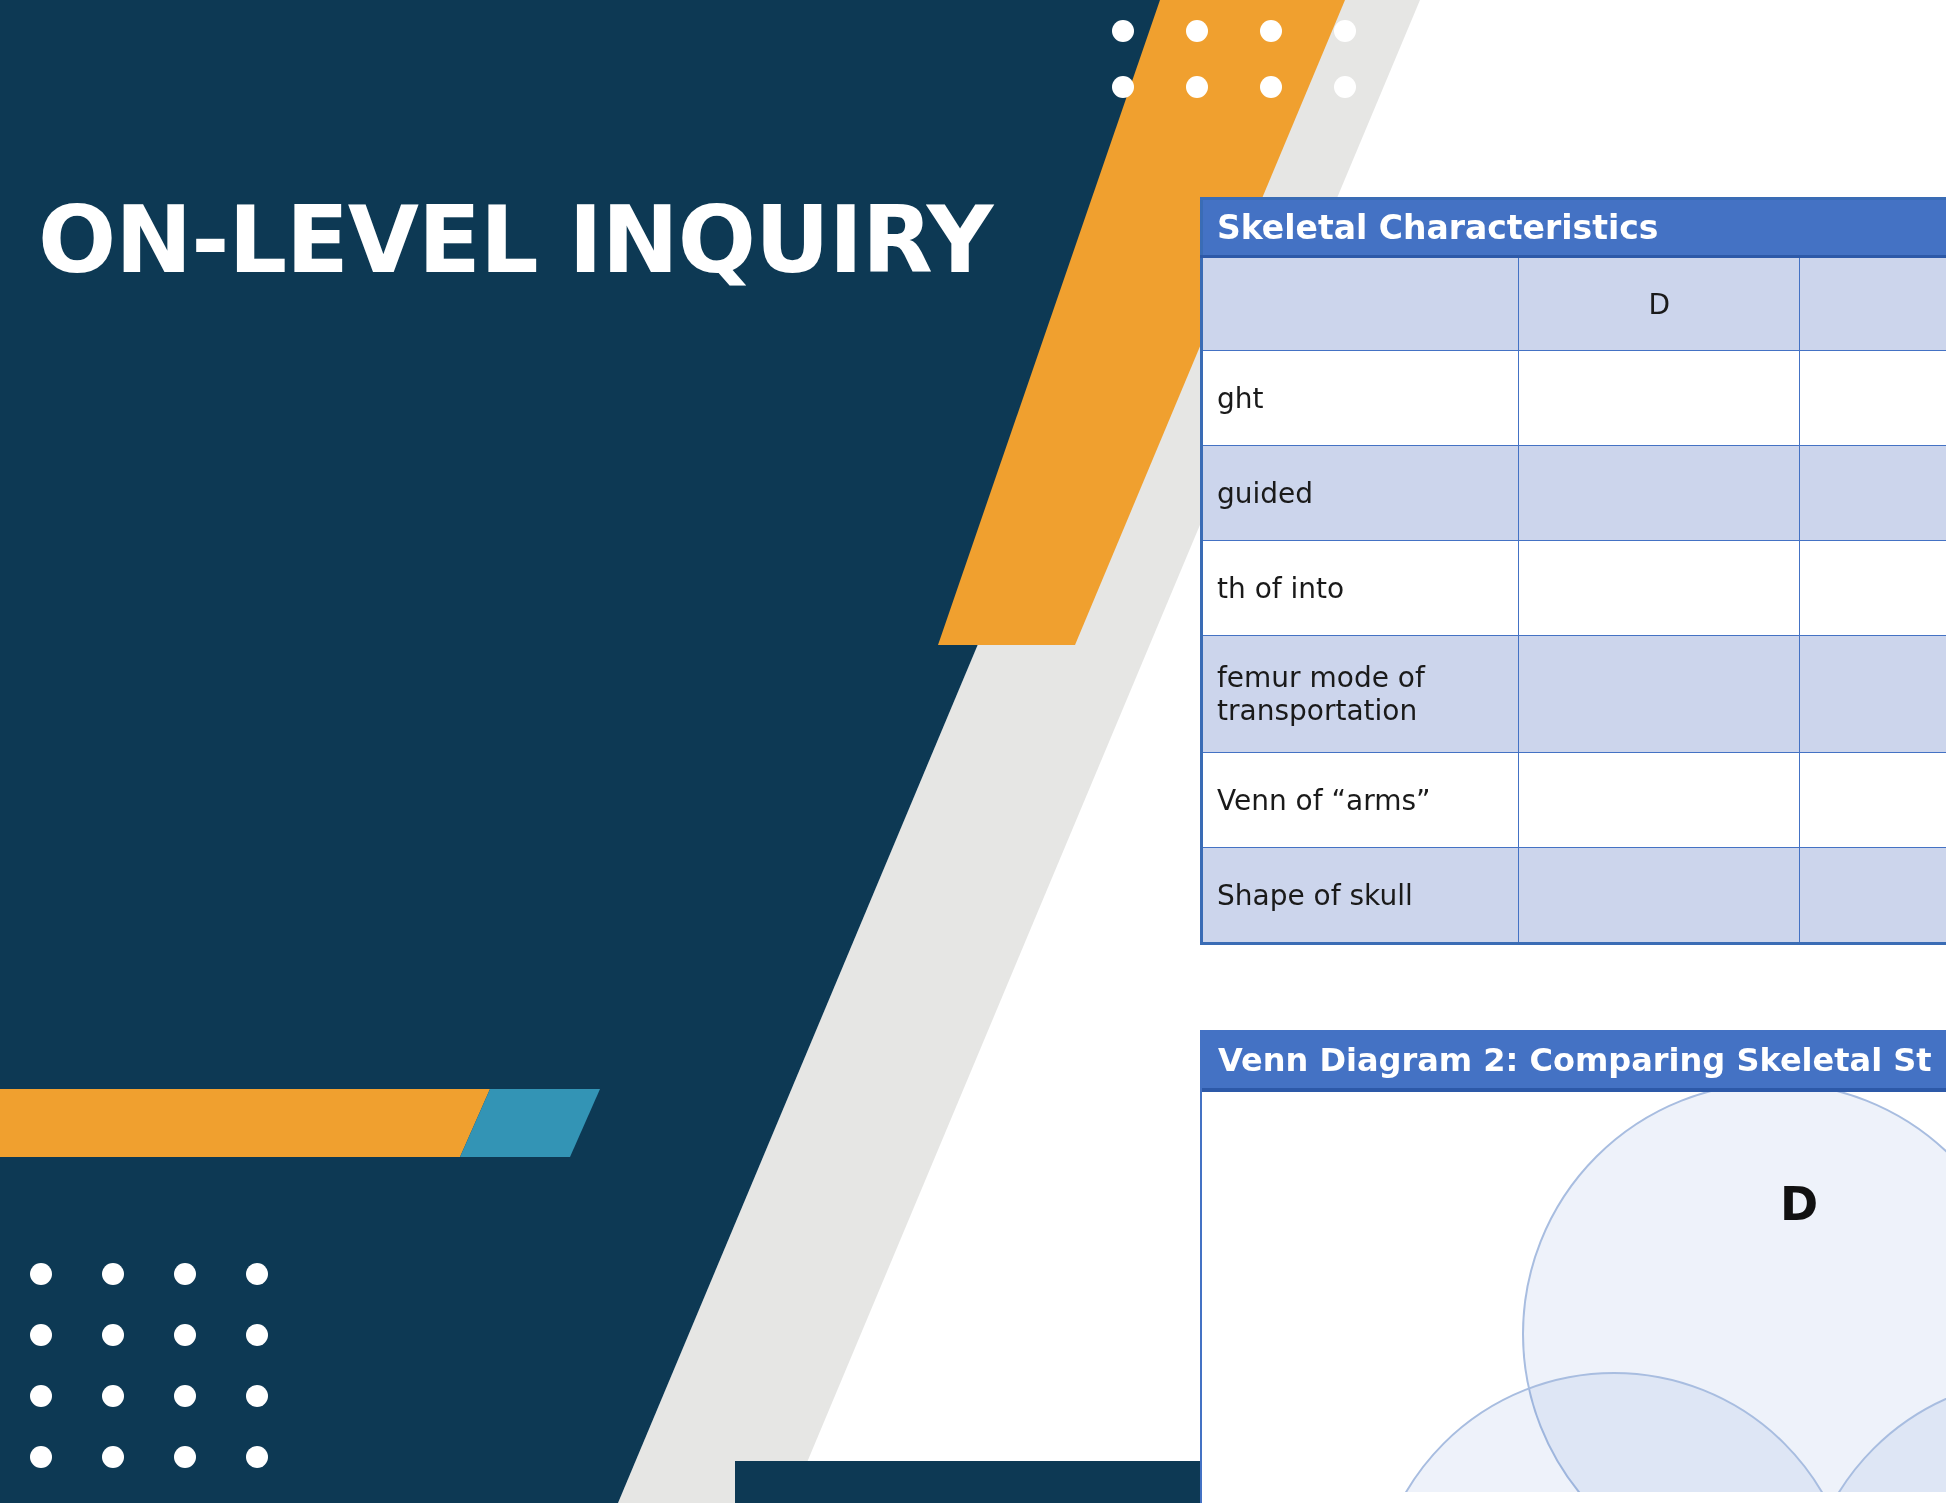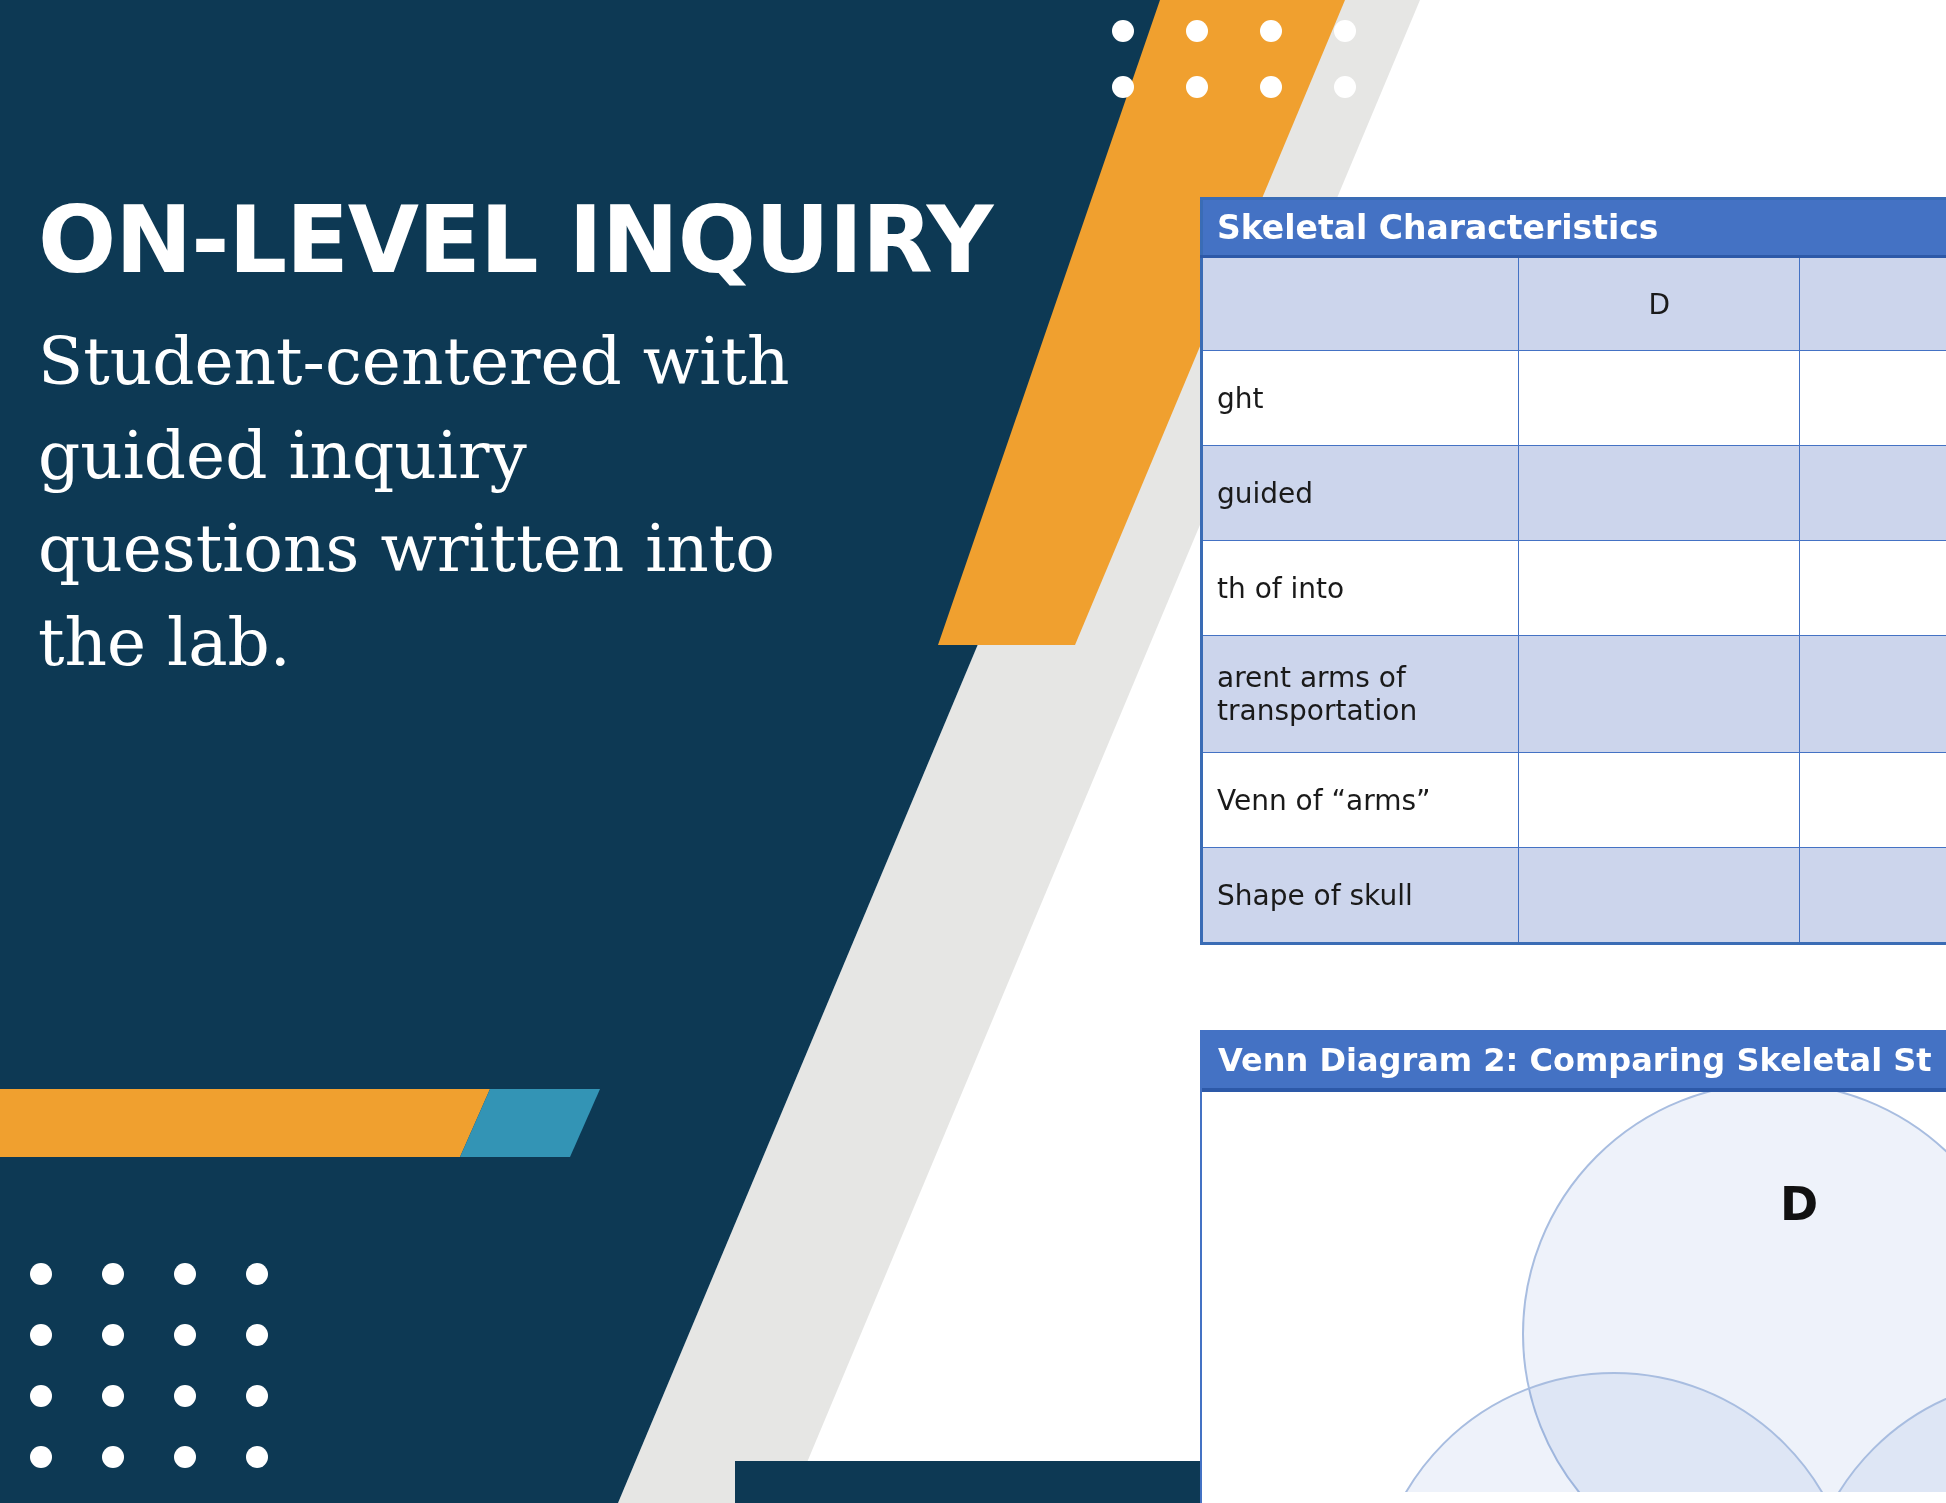--- a/index.html
+++ b/index.html
@@ -250,21 +250,21 @@
         <td class="col-label">guided</td>
         <td class="col-d"></td>
         <td class="col-e"></td>
       </tr>
       <tr class="body plain">
         <td class="col-label">th of into</td>
         <td class="col-d"></td>
         <td class="col-e"></td>
       </tr>
       <tr class="tall shaded">
-        <td class="col-label">arent arms of transportation</td>
+        <td class="col-label">femur mode of transportation</td>
         <td class="col-d"></td>
         <td class="col-e"></td>
       </tr>
       <tr class="body plain">
         <td class="col-label">Venn of “arms”</td>
         <td class="col-d"></td>
         <td class="col-e"></td>
       </tr>
       <tr class="body shaded">
         <td class="col-label">Shape of skull</td>
@@ -315,21 +315,20 @@
       <div class="dot" style="left: 144px; top: 122px;"></div>
       <div class="dot" style="left: 216px; top: 122px;"></div>
       <div class="dot" style="left: 0px; top: 183px;"></div>
       <div class="dot" style="left: 72px; top: 183px;"></div>
       <div class="dot" style="left: 144px; top: 183px;"></div>
       <div class="dot" style="left: 216px; top: 183px;"></div>
     </div>
 
   <div class="headline-block">
     <h1 class="headline">ON-LEVEL INQUIRY</h1>
-    <p class="subhead">Student-centered with guided inquiry questions written into the lab.</p>
   </div>
 
   <div class="accent-banner">
     <div class="accent-orange"></div>
     <div class="accent-teal"></div>
   </div>
 
 </div>
 
 </body></html>

